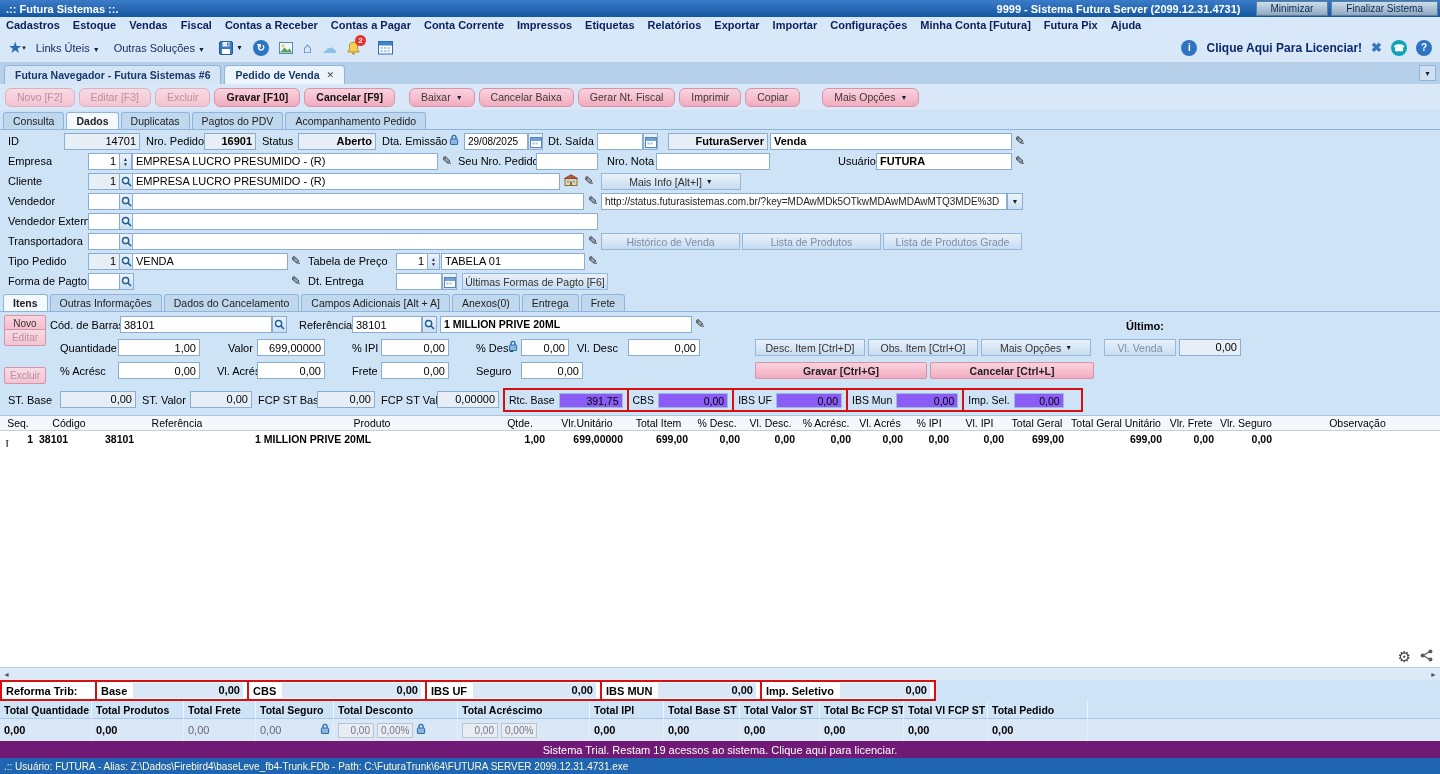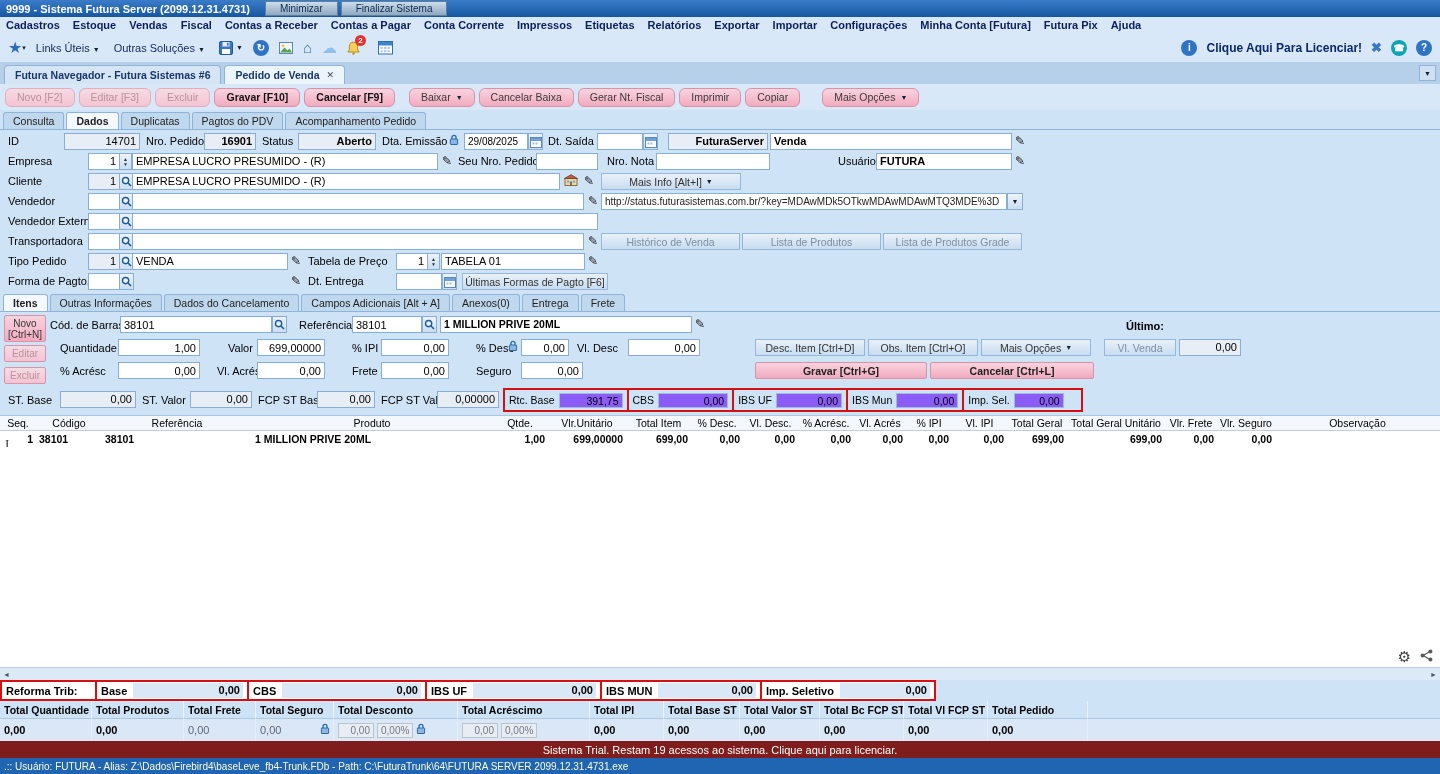--- a/index.html
+++ b/index.html
@@ -110,27 +110,28 @@
 .th-cell { border-right:1px solid #eef4fb; border-bottom:1px solid #aac8e6; background:#cfe3f7; font-weight:bold; font-size:10.5px; display:flex; align-items:center; padding-left:4px; white-space:nowrap; overflow:hidden; flex:0 0 auto; }
 .totvals { height:22px; display:flex; background:#d9e7f6; align-items:center; flex:0 0 auto; }
 .tv-cell { display:flex; align-items:center; padding-left:4px; font-weight:bold; font-size:11px; border-right:1px solid #e6eef8; height:100%; flex:0 0 auto; gap:3px; }
 .tv-cell.gray { color:#667; font-weight:normal; }
 .minibox { background:#e8edf3; border:1px solid #b9c4cf; color:#778; font-size:10px; height:15px; line-height:13px; padding:0 3px; min-width:36px; text-align:right; font-weight:normal; }
 .c1{width:92px}.c2{width:92px}.c3{width:72px}.c4{width:78px}.c5{width:124px}.c6{width:132px}
 .c7{width:74px}.c8{width:76px}.c9{width:80px}.c10{width:84px}.c11{width:84px}.c12{width:100px}
 .cfill{flex:1 1 auto; background:inherit; border-bottom:1px solid #aac8e6;}
 
 
-.trialbar { height:17px; background:#7f1d1d; color:#fff; display:flex; align-items:center; justify-content:center; font-size:11px; cursor:pointer; flex:0 0 auto; }
+.trialbar { height:17px; background:#701a75; color:#fff; display:flex; align-items:center; justify-content:center; font-size:11px; cursor:pointer; flex:0 0 auto; }
 .statusbar { height:16px; background:#1f65b2; color:#fbfbd8; font-size:10px; display:flex; align-items:center; padding-left:4px; flex:0 0 auto; white-space:nowrap; }
 </style>
 </head>
 <body>
 
 <div class="titlebar">
+  <span class="tb-title">.:: Futura Sistemas ::.</span>
   <span class="tb-server">9999 - Sistema Futura Server (2099.12.31.4731)</span>
   <button class="tb-btn">Minimizar</button>
   <button class="tb-btn">Finalizar Sistema</button>
 </div>
 
 <div class="menubar">
   <span class="menu-item">Cadastros</span>
   <span class="menu-item">Estoque</span>
   <span class="menu-item">Vendas</span>
   <span class="menu-item">Fiscal</span>
@@ -404,21 +405,21 @@
   <span class="mtab">Outras Informações</span>
   <span class="mtab">Dados do Cancelamento</span>
   <span class="mtab">Campos Adicionais [Alt + A]</span>
   <span class="mtab">Anexos(0)</span>
   <span class="mtab">Entrega</span>
   <span class="mtab">Frete</span>
 </div>
 
 <div class="itementry">
   <button class="sidebtn" style="top:3px;height:27px">Novo [Ctrl+N]</button>
-  <button class="sidebtn dis" style="top:33px;height:17px">Editar</button>
+  <button class="sidebtn dis" style="top:17px;height:17px">Editar</button>
   <button class="sidebtn dis" style="top:55px;height:17px">Excluir</button>
 
   <span class="lbl" style="left:50px;top:7px">Cód. de Barras</span>
   <input class="fld" style="left: 120px; top: 4px; width: 152px;" value="38101">
   <span class="icbtn" style="left:272px;top:4px">
       <svg width="11" height="11" viewBox="0 0 11 11">
         <circle cx="4.6" cy="4.6" r="3.1" fill="#eaf4ff" stroke="#1d5a96" stroke-width="1.4"></circle>
         <line x1="7" y1="7" x2="10" y2="10" stroke="#1d5a96" stroke-width="1.6"></line>
       </svg>
     </span>

